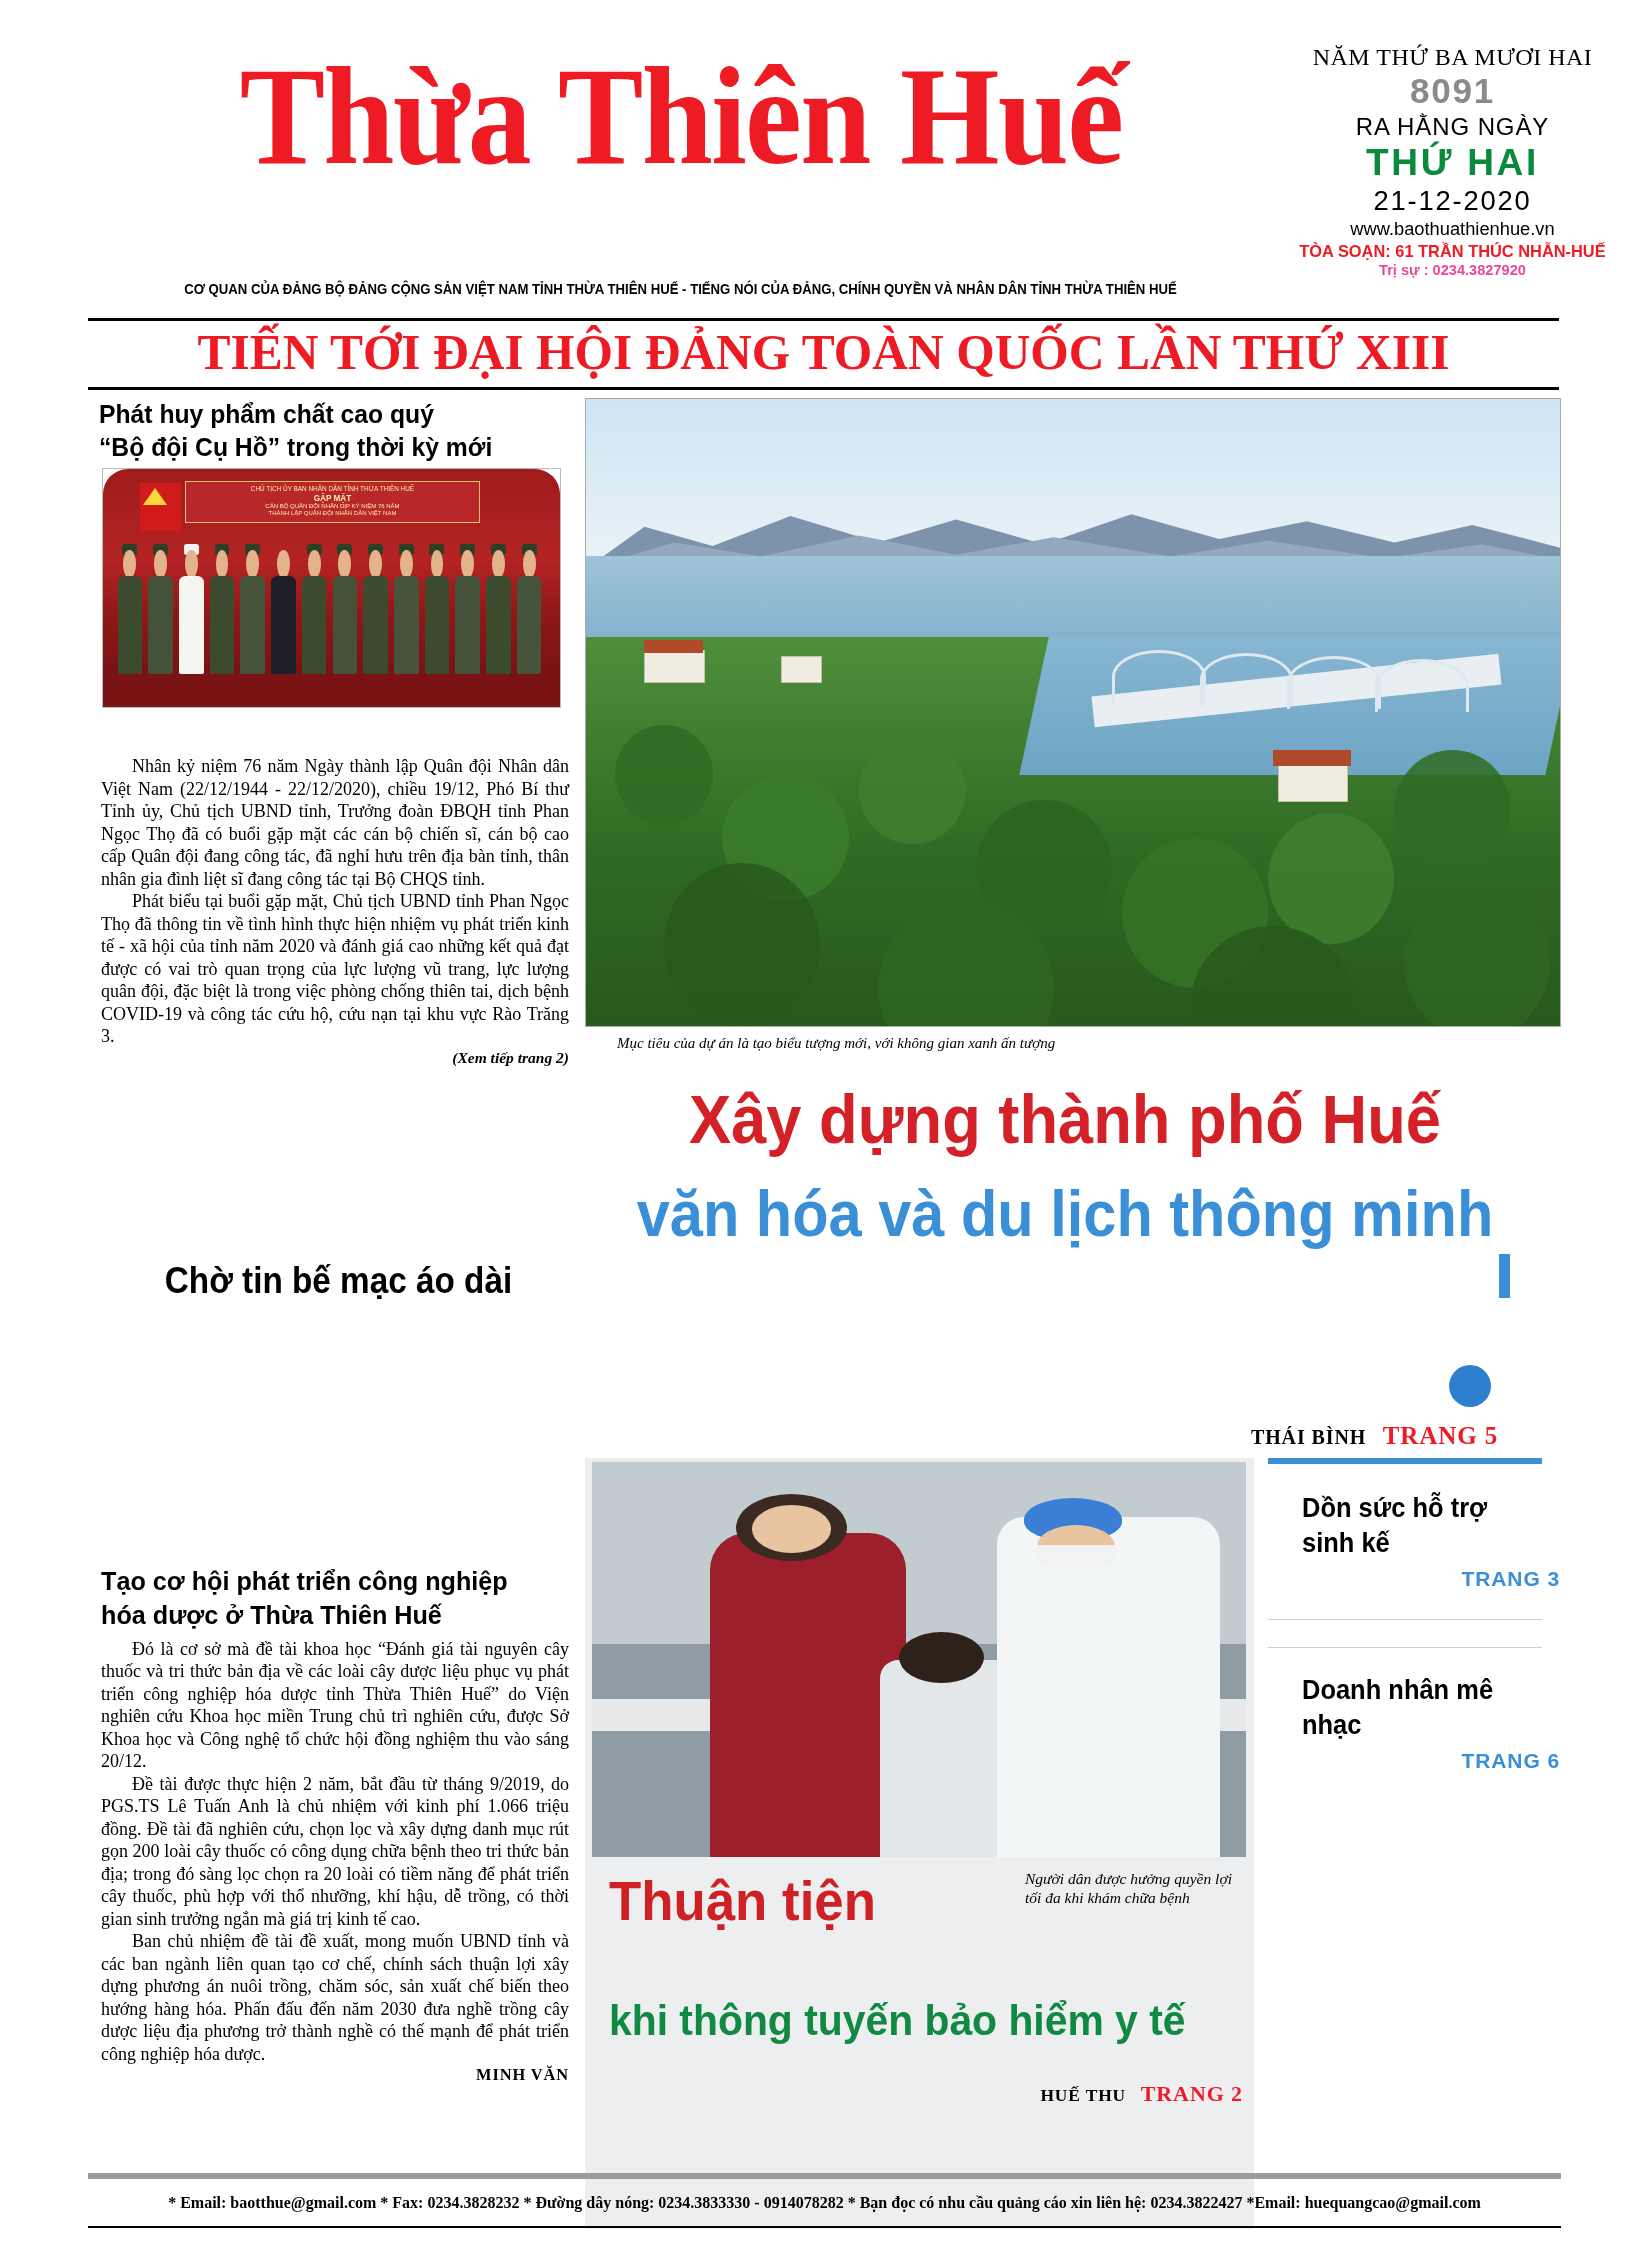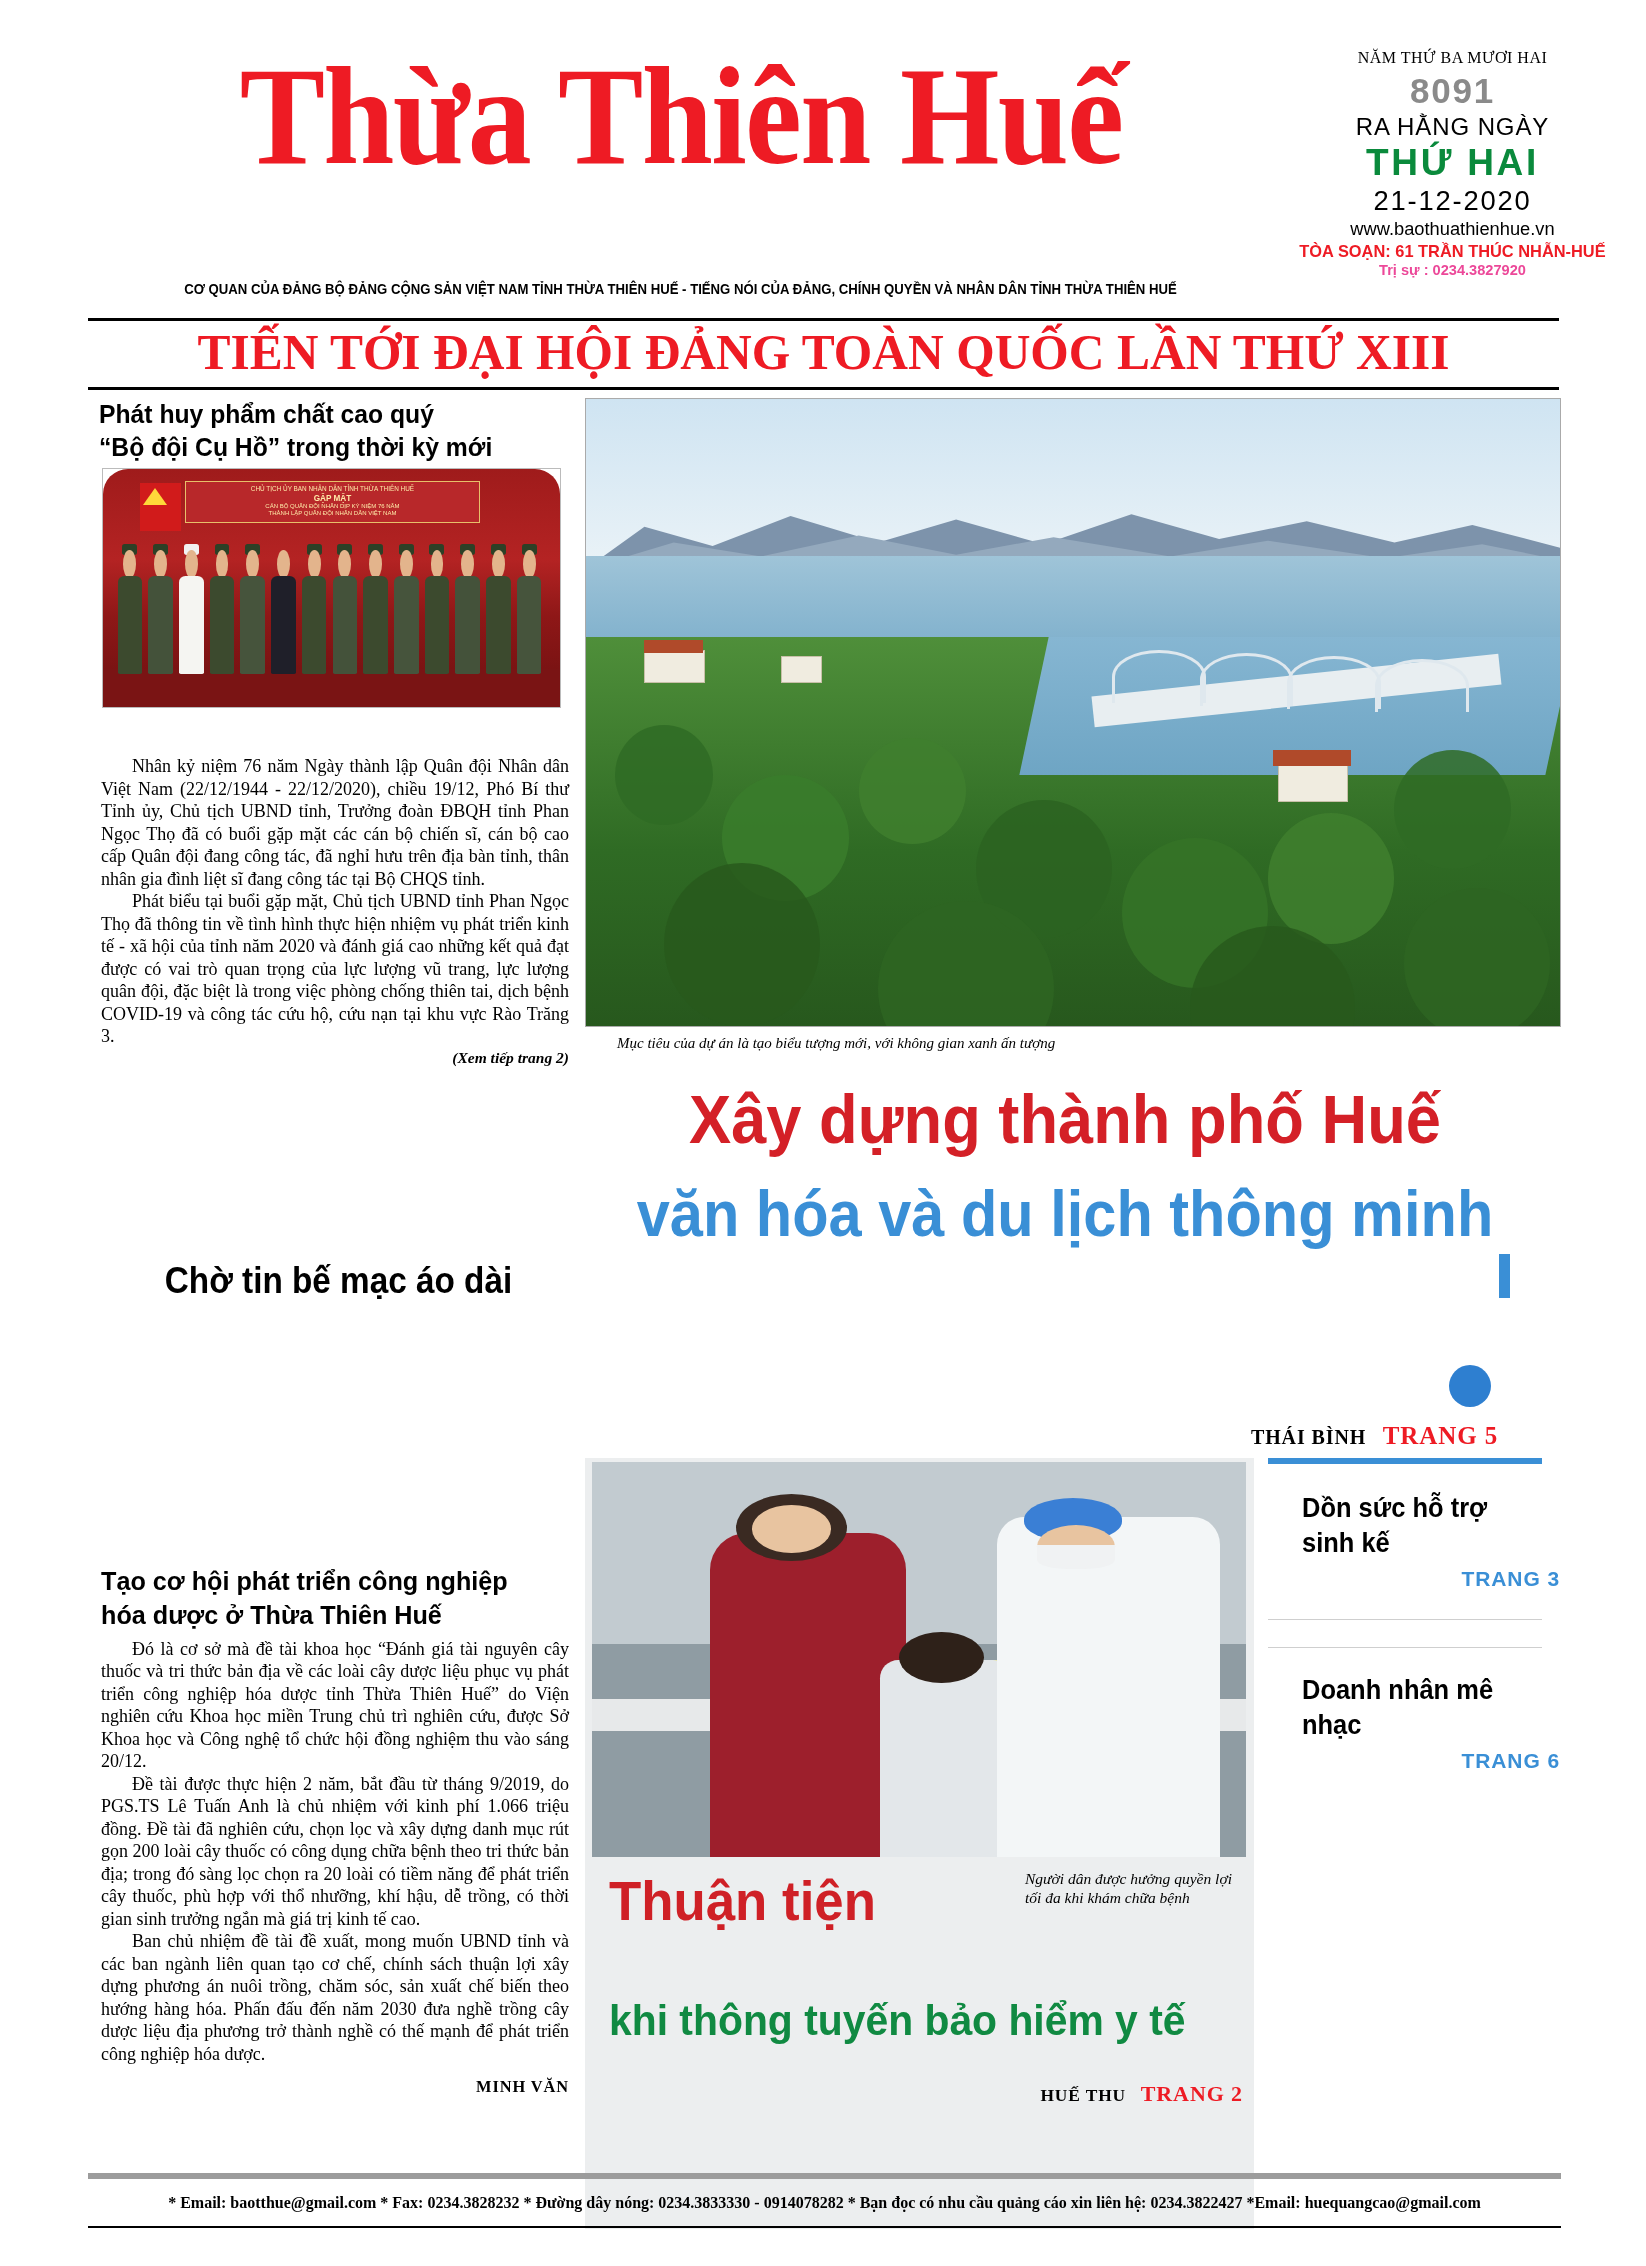--- a/index.html
+++ b/index.html
@@ -9,21 +9,21 @@
   
   .masthead{position:absolute;left:0;top:0;width:1647px;height:311px;}
   .mast-title{position:absolute;left:110px;top:48px;width:1142px;text-align:center;
     font-family:"Liberation Serif",serif;font-weight:bold;font-size:139px;line-height:137px;
     color:#ee1b24;letter-spacing:-1.8px;transform:scaleX(0.92);transform-origin:center top;white-space:nowrap;}
   .mast-sub{position:absolute;left:82px;top:281px;width:1197px;text-align:center;
     font-family:"Liberation Sans",sans-serif;font-weight:bold;font-size:14px;line-height:16.4px;
     transform:scaleX(0.94);transform-origin:center;white-space:nowrap;}
 
   .mast-info{position:absolute;left:1270px;top:44px;width:365px;text-align:center;}
-  .mi-year{font-family:"Liberation Serif",serif;font-size:16px;letter-spacing:0.5px;line-height:27.4px;}
+  .mi-year{font-family:"Liberation Serif",serif;font-size:24px;letter-spacing:0.5px;line-height:27.4px;}
   .mi-issue{font-family:"Liberation Sans",sans-serif;font-weight:bold;font-size:35px;color:#8a8a8a;
     line-height:40px;letter-spacing:1.8px;-webkit-text-stroke:0px;}
   .mi-daily{font-family:"Liberation Sans",sans-serif;font-size:24px;line-height:31px;letter-spacing:0.9px;}
   .mi-weekday{font-family:"Liberation Sans",sans-serif;font-weight:bold;font-size:37px;color:#0a8a3c;
     line-height:42px;letter-spacing:2.7px;}
   .mi-date{font-family:"Liberation Sans",sans-serif;font-size:27.4px;line-height:33px;letter-spacing:1.8px;}
   .mi-web{font-family:"Liberation Sans",sans-serif;font-size:18.3px;line-height:24px;}
   .mi-office{font-family:"Liberation Sans",sans-serif;font-weight:bold;font-size:16.4px;color:#ee1b24;line-height:20px;}
   .mi-phone{font-family:"Liberation Sans",sans-serif;font-weight:bold;font-size:14.6px;color:#ec4899;line-height:18.3px;}
 
@@ -78,21 +78,21 @@
   .sb-page{font-family:"Liberation Sans",sans-serif;font-weight:bold;font-size:21px;color:#3a8fd6;
     text-align:right;letter-spacing:0.9px;margin-top:7.3px;}
   .sb-sep{width:274px;height:0.9px;background:#cfcfcf;margin:27.4px 0 24px 0;}
 
   
   .colL2{position:absolute;left:101px;top:1564px;width:468px;}
   .hl-left2{font-family:"Liberation Sans",sans-serif;font-weight:bold;font-size:26.5px;line-height:34px;
     transform:scaleX(0.95);transform-origin:left top;}
   .body2{margin-top:5.5px;font-size:18px;line-height:22.5px;text-align:justify;}
   .body2 p{margin:0;text-indent:31px;}
-  .sig2{margin-top:12px;text-align:right;font-family:"Liberation Serif",serif;font-weight:bold;font-size:16.4px;letter-spacing:0.9px;}
+  .sig2{margin-top:0;text-align:right;font-family:"Liberation Serif",serif;font-weight:bold;font-size:16.4px;letter-spacing:0.9px;}
 
   
   .hblock{position:absolute;left:585px;top:1458px;width:669px;height:771px;background:#eceeef;}
   .photo3{position:absolute;left:592px;top:1462px;width:654px;height:395px;overflow:hidden;}
   .h-red{position:absolute;left:609px;top:1869px;width:365px;
     font-family:"Liberation Sans",sans-serif;font-weight:bold;font-size:55px;line-height:64px;color:#cf2026;
     transform:scaleX(0.96);transform-origin:left top;white-space:nowrap;}
   .h-cap{position:absolute;left:1025px;top:1869px;width:225px;font-style:italic;font-size:15.5px;line-height:19px;}
   .h-green{position:absolute;left:609px;top:1994px;width:640px;
     font-family:"Liberation Sans",sans-serif;font-weight:bold;font-size:43px;line-height:53px;color:#108a42;

